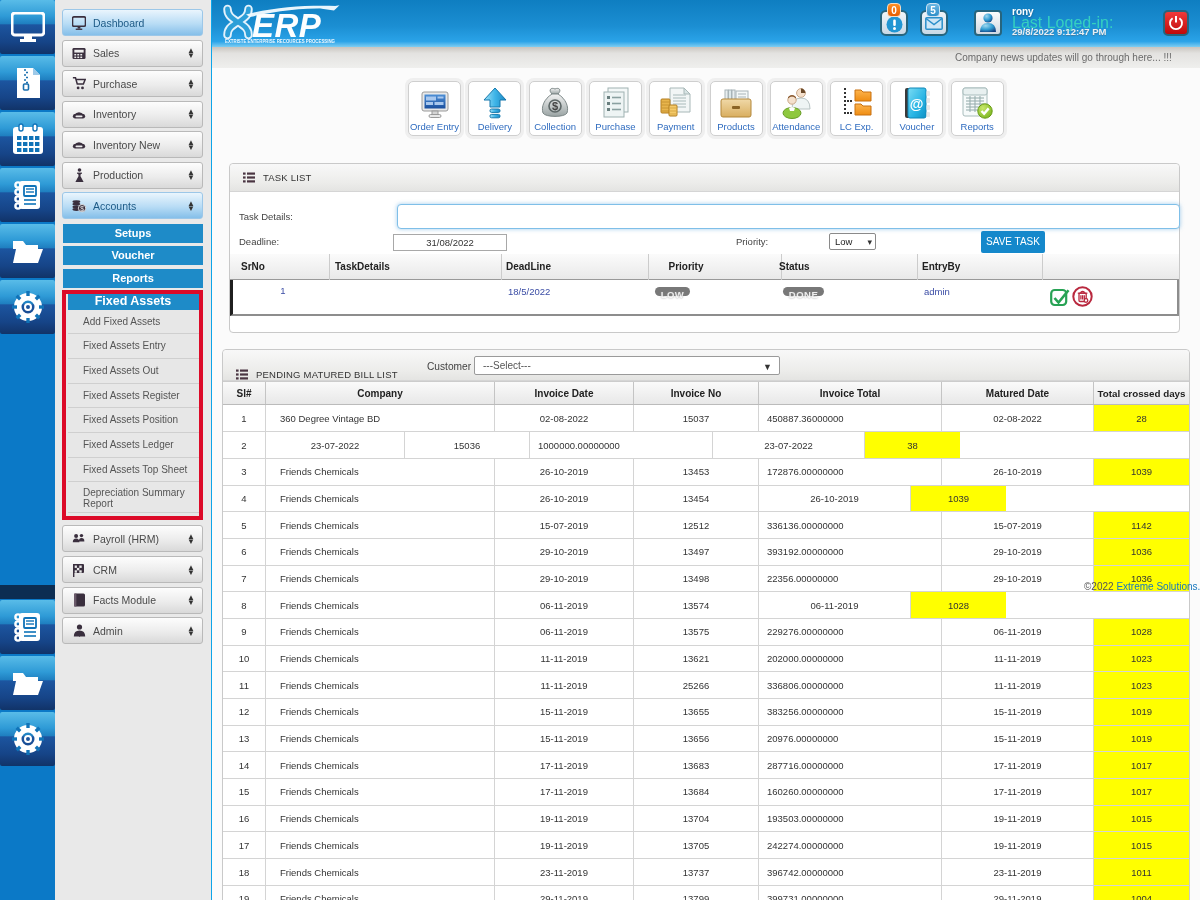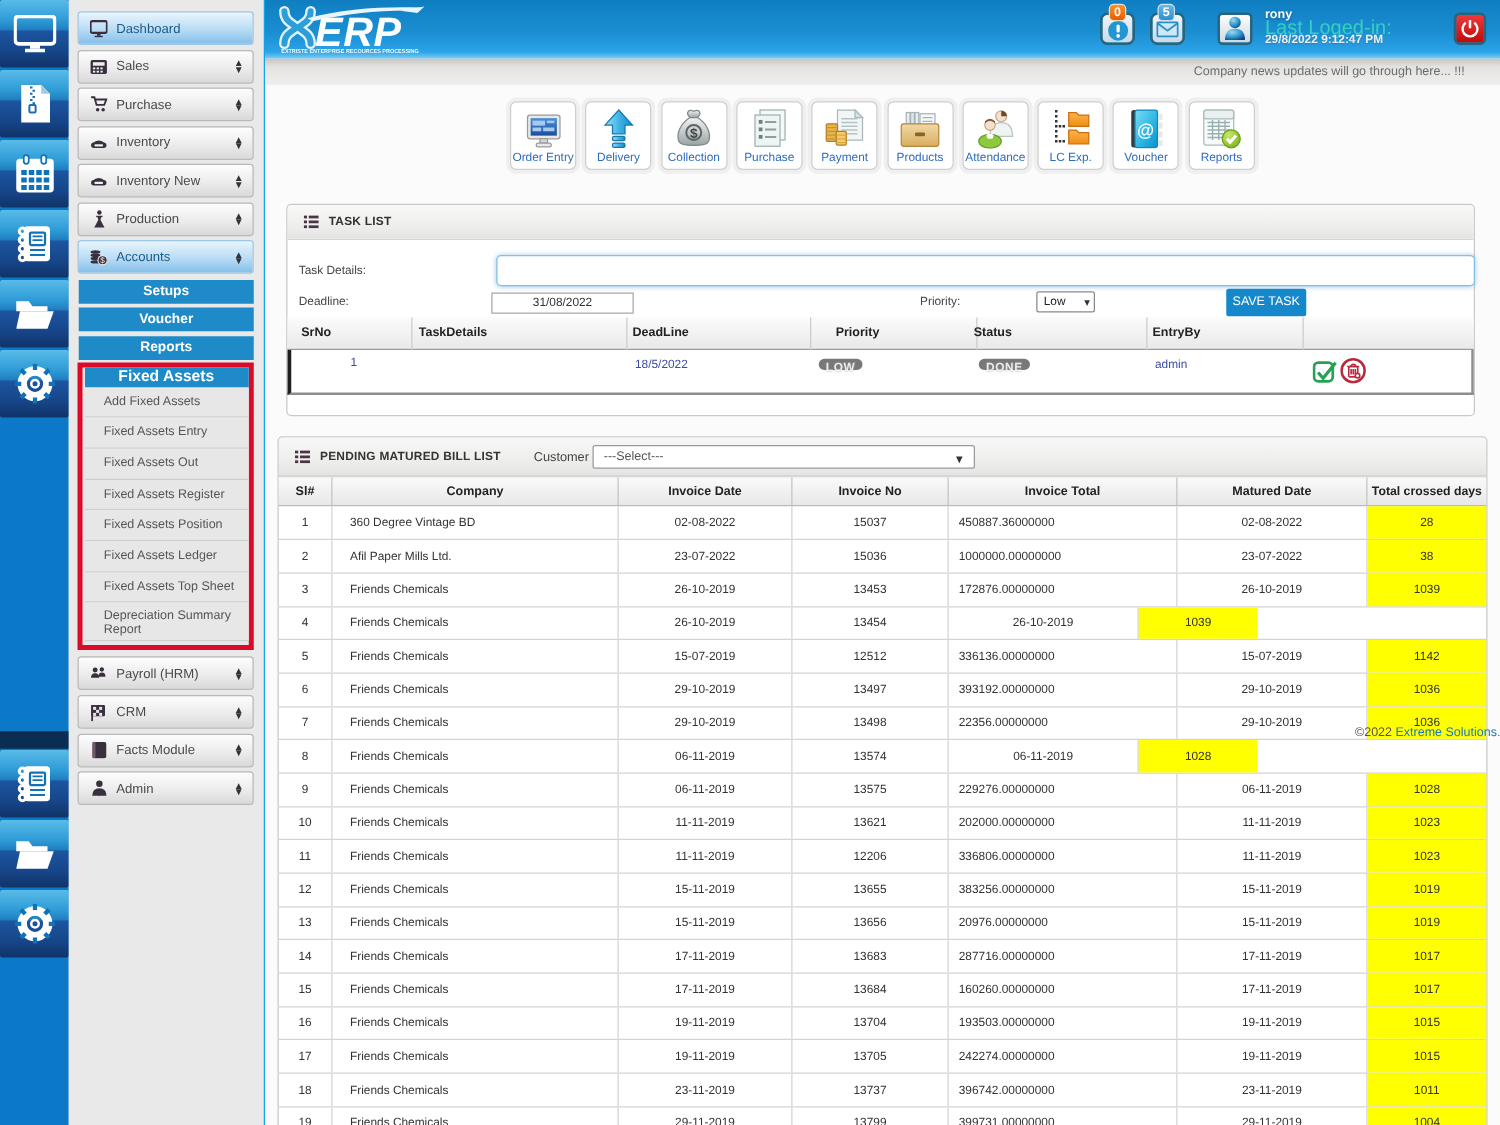--- a/index.html
+++ b/index.html
@@ -40,21 +40,21 @@
 
 .tbtn { position:absolute; top:81px; width:53px; height:55px; background:#fff; border:1px solid #cfcfcf;
   border-radius:5px; box-shadow:0 0 0 3px #efefef, 0 1px 2px rgba(0,0,0,.25); text-align:center; }
 .tbtn .ticon { height:37px; display:flex; align-items:flex-end; justify-content:center; padding-top:4px;}
 .tbtn .tlabel { font-size:9.5px; color:#2e6bbf; margin-top:2px; white-space:nowrap; }
 
 
 .panel { position:absolute; background:#fff; border:1px solid #c9c9c9; border-radius:4px; }
 .phead { height:28px; background:linear-gradient(180deg,#f8f8f8 0%,#ececea 70%,#e4e4e2 100%);
   border-bottom:1px solid #d5d5d5; border-radius:4px 4px 0 0; display:flex; align-items:center;
-  font-size:9.5px; font-weight:bold; color:#333; letter-spacing:0.2px; }
+  font-size:9.5px; font-weight:normal; color:#333; letter-spacing:0.2px; }
 .listicon { display:inline-flex; margin:0 8px 0 13px; }
 
 
 .flabel { position:absolute; font-size:9.5px; color:#444; }
 #taskinput { position:absolute; left:167px; top:40px; width:783px; height:25px; border:1px solid #7fbfe8; border-radius:4px;
   box-shadow:0 0 4px rgba(80,160,220,.55); background:#fff; }
 #deadinput { position:absolute; left:163px; top:70px; width:114px; height:17px; border:1px solid #a8a8a8;
   font-size:9.5px; color:#333; text-align:center; line-height:15px; background:#fff;}
 #prisel { position:absolute; left:599px; top:69px; width:47px; height:17px; border:1px solid #8a8a8a; border-radius:2px;
   background:#fff; font-size:9.5px; color:#222; line-height:15px; padding-left:5px; }
@@ -665,21 +665,21 @@
                 <line x1="8.9" y1="9.2" x2="8.9" y2="13.5"></line>
                 <line x1="10.6" y1="9.2" x2="10.6" y2="13.5"></line>
                 <line x1="12.3" y1="9.2" x2="12.3" y2="13.5"></line>
                 <circle cx="14" cy="14.5" r="1.8" fill="#fff"></circle>
               </g>
             </svg>
     </div>
       </div>
     </div>
     <div id="pendpanel" class="panel" style="left:10px; top:349px; width:968px; height:560px;">
-      <div class="phead" style="height:31px;"><span class="listicon">
+      <div class="phead" style="height:31px;align-items:flex-end;"><span class="listicon">
             <svg width="12" height="11" viewBox="0 0 12 11">
               <g fill="#4a3542">
                 <rect x="0" y="0.5" width="2.6" height="2.2"></rect>
                 <rect x="0" y="4.4" width="2.6" height="2.2"></rect>
                 <rect x="0" y="8.3" width="2.6" height="2.2"></rect>
                 <rect x="4" y="0.5" width="8" height="2.2"></rect>
                 <rect x="4" y="4.4" width="8" height="2.2"></rect>
                 <rect x="4" y="8.3" width="8" height="2.2"></rect>
               </g>
             </svg>
@@ -700,21 +700,20 @@
             <div class="c1">1</div>
             <div class="c2 cl">360 Degree Vintage BD</div>
             <div class="c3">02-08-2022</div>
             <div class="c4">15037</div>
             <div class="c5 tl">450887.36000000</div>
             <div class="c6">02-08-2022</div>
             <div class="c7 yel">28</div>
           </div>
 <div class="prow">
             <div class="c1">2</div>
-            <div class="c2 cl">Afil Paper Mills Ltd.</div>
             <div class="c3">23-07-2022</div>
             <div class="c4">15036</div>
             <div class="c5 tl">1000000.00000000</div>
             <div class="c6">23-07-2022</div>
             <div class="c7 yel">38</div>
           </div>
 <div class="prow">
             <div class="c1">3</div>
             <div class="c2 cl">Friends Chemicals</div>
             <div class="c3">26-10-2019</div>
@@ -781,21 +780,21 @@
             <div class="c3">11-11-2019</div>
             <div class="c4">13621</div>
             <div class="c5 tl">202000.00000000</div>
             <div class="c6">11-11-2019</div>
             <div class="c7 yel">1023</div>
           </div>
 <div class="prow">
             <div class="c1">11</div>
             <div class="c2 cl">Friends Chemicals</div>
             <div class="c3">11-11-2019</div>
-            <div class="c4">12206</div>
+            <div class="c4">25266</div>
             <div class="c5 tl">336806.00000000</div>
             <div class="c6">11-11-2019</div>
             <div class="c7 yel">1023</div>
           </div>
 <div class="prow">
             <div class="c1">12</div>
             <div class="c2 cl">Friends Chemicals</div>
             <div class="c3">15-11-2019</div>
             <div class="c4">13655</div>
             <div class="c5 tl">383256.00000000</div>

